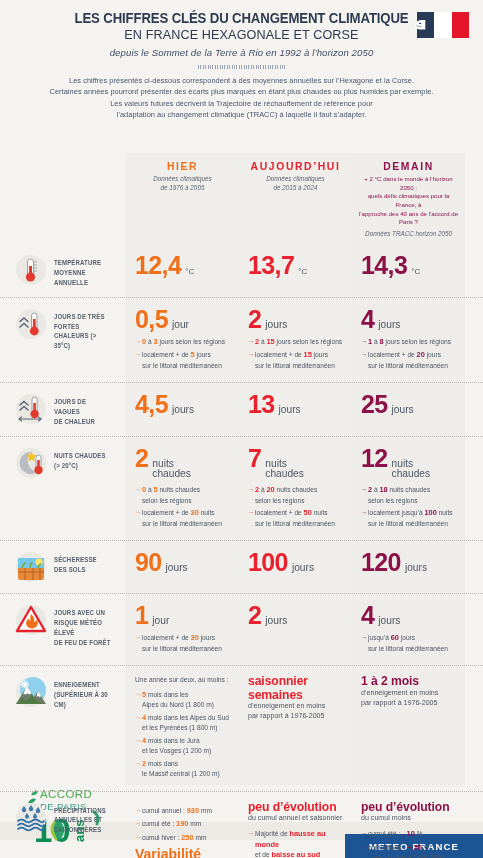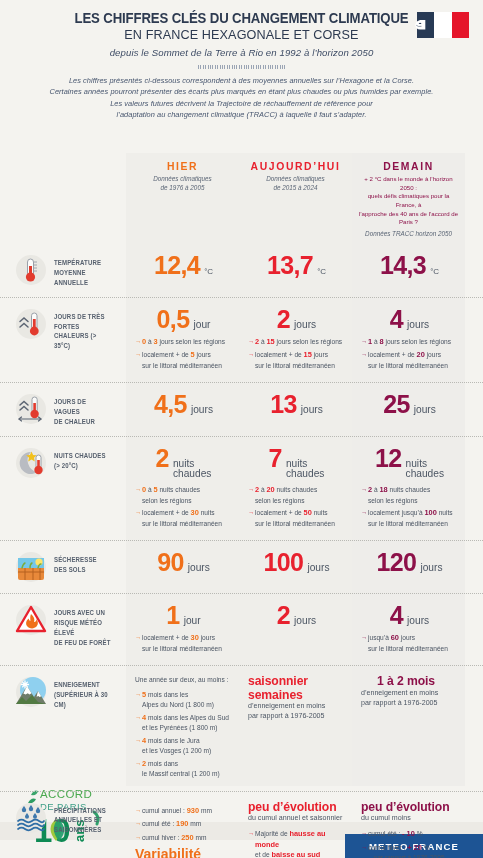--- a/index.html
+++ b/index.html
@@ -59,21 +59,20 @@
     position: absolute; left: -32%; top: 16%;
     width: 110%; height: 68%;
   }
   .divider-deco {
     margin: 7px auto 6px auto;
     width: 88px; height: 4px;
     background: repeating-linear-gradient(to right,#9aa4b4 0 1px, transparent 1px 2.4px);
   }
   .intro {
     font-size: 7.4px;
-    font-style: italic;
     color: #46556e;
     line-height: 1.52;
     padding: 0 44px 9px 44px;
     letter-spacing: 0.05px;
   }
 
   
   .grid {
     position: relative;
     width: 483px;
@@ -124,21 +123,20 @@
   .cell {
     width: 113px;
     padding: 9px 7px 9px 9px;
   }
 
   .bignum {
     display: flex;
     align-items: baseline;
     flex-wrap: wrap;
     line-height: 1;
-    justify-content: center;
   }
   .bignum .n {
     font-size: 25px;
     font-weight: bold;
     letter-spacing: -0.6px;
   }
   .bignum .u {
     font-size: 10.2px;
     margin-left: 4px;
     color: #4b5563;
@@ -575,21 +573,21 @@
               <div class="note arrow c-hier"><b>2</b> mois dans<br>le Massif central (1 200 m)</div>
             </div>
           </div>
           <div class="cell">
             <div class="phrase c-today" style="white-space: pre-line;">saisonnier
 semaines</div>
             <div class="phrase-sub" style="white-space: pre-line;">d’enneigement en moins
 par rapport à 1976-2005</div>
           </div>
           <div class="cell">
-            <div class="phrase c-tom" style="white-space: pre-line; margin-left: 16px;">1 à 2 mois</div>
+            <div class="phrase c-tom" style="white-space: pre-line;">1 à 2 mois</div>
             <div class="phrase-sub" style="white-space: pre-line;">d’enneigement en moins
 par rapport à 1976-2005</div>
           </div>
         </div>
         <div class="row">
           <div class="cell-label">
             <div class="icon-wrap">
               <svg viewBox="0 0 34 34">
                 <circle cx="17" cy="17" r="15" fill="#e9e8e3"></circle>
     <g fill="#3f79ad">

